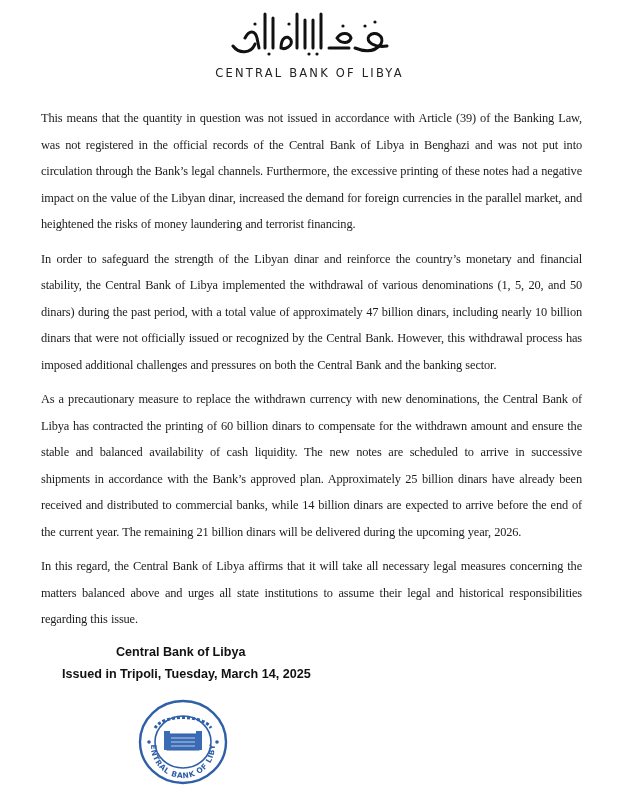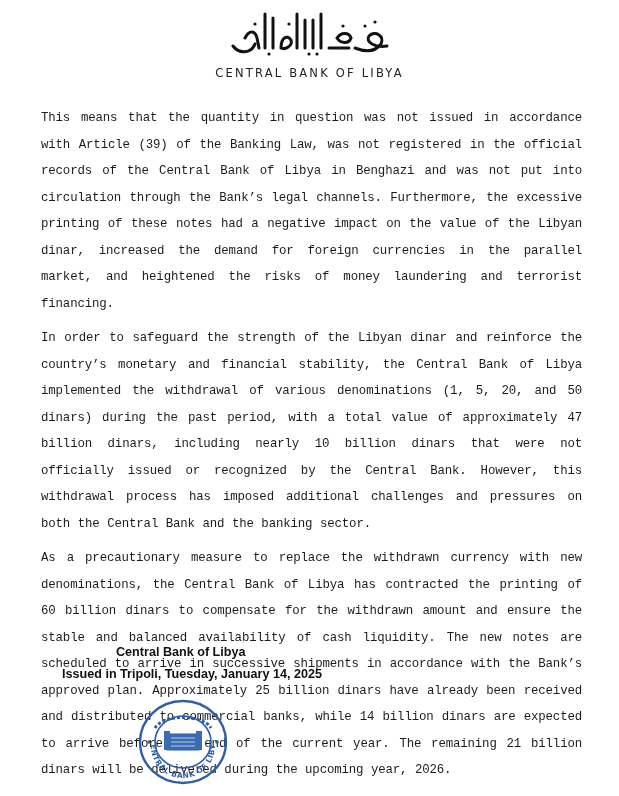--- a/index.html
+++ b/index.html
@@ -1,21 +1,21 @@
 <!DOCTYPE html>
 <html><head>
 <meta charset="utf-8">
 <style>
   html, body { margin:0; padding:0; background:#ffffff; }
   body { width:619px; height:796px; position:relative; overflow:hidden; font-family:"Liberation Sans", sans-serif; color:#1a1a1a; }
   .header { position:absolute; left:0; top:0; width:619px; height:90px; }
   .logo-arabic { position:absolute; left:225px; top:8px; width:170px; height:50px; }
   .logo-english { position:absolute; left:0; width:619px; top:66px; text-align:center; font-family:"DejaVu Sans", sans-serif; font-size:11.5px; letter-spacing:2.2px; color:#222; font-weight:normal; }
   .body { position:absolute; left:41px; top:105px; width:541px; }
-  .para { font-family:Liberation Mono, monospace; font-size:12.4px; line-height:26.5px; text-align:justify; margin:0 0 8px 0; color:#1c1c1c; letter-spacing:-0.15px; word-spacing:0.3px; }
+  .para { font-family:Liberation Serif, serif; font-size:12.4px; line-height:26.5px; text-align:justify; margin:0 0 8px 0; color:#1c1c1c; letter-spacing:-0.15px; word-spacing:0.3px; }
   .sig { position:absolute; font-family:"Liberation Sans", sans-serif; font-weight:bold; font-size:12.6px; color:#111; }
   .sig1 { left:116px; top:645px; }
   .sig2 { left:62px; top:667px; }
   .stamp { position:absolute; left:137px; top:698px; width:92px; height:90px; }
 </style>
 </head>
 <body>
 
 <div class="header">
   <svg class="logo-arabic" viewBox="0 0 170 50">
@@ -48,21 +48,21 @@
 </div>
 
 <div class="body">
   <p class="para">This means that the quantity in question was not issued in accordance with Article (39) of the Banking Law, was not registered in the official records of the Central Bank of Libya in Benghazi and was not put into circulation through the Bank’s legal channels. Furthermore, the excessive printing of these notes had a negative impact on the value of the Libyan dinar, increased the demand for foreign currencies in the parallel market, and heightened the risks of money laundering and terrorist financing.</p>
   <p class="para">In order to safeguard the strength of the Libyan dinar and reinforce the country’s monetary and financial stability, the Central Bank of Libya implemented the withdrawal of various denominations (1, 5, 20, and 50 dinars) during the past period, with a total value of approximately 47 billion dinars, including nearly 10 billion dinars that were not officially issued or recognized by the Central Bank. However, this withdrawal process has imposed additional challenges and pressures on both the Central Bank and the banking sector.</p>
   <p class="para">As a precautionary measure to replace the withdrawn currency with new denominations, the Central Bank of Libya has contracted the printing of 60 billion dinars to compensate for the withdrawn amount and ensure the stable and balanced availability of cash liquidity. The new notes are scheduled to arrive in successive shipments in accordance with the Bank’s approved plan. Approximately 25 billion dinars have already been received and distributed to commercial banks, while 14 billion dinars are expected to arrive before the end of the current year. The remaining 21 billion dinars will be delivered during the upcoming year, 2026.</p>
   <p class="para">In this regard, the Central Bank of Libya affirms that it will take all necessary legal measures concerning the matters balanced above and urges all state institutions to assume their legal and historical responsibilities regarding this issue.</p>
 </div>
 
 <div class="sig sig1">Central Bank of Libya</div>
-<div class="sig sig2">Issued in Tripoli, Tuesday, January 14, 2025</div>
+<div class="sig sig2">Issued in Tripoli, Tuesday, March 14, 2025</div>
 
 <svg class="stamp" viewBox="0 0 92 90">
   <defs>
     <path id="stampArc" d="M 14 48 A 32 32 0 0 0 78 48"></path>
   </defs>
   <ellipse cx="46" cy="44" rx="43" ry="41" fill="none" stroke="#2f5fa8" stroke-width="2.4"></ellipse>
   <ellipse cx="46" cy="44" rx="28" ry="26" fill="none" stroke="#2f5fa8" stroke-width="1.6"></ellipse>
   <rect x="30" y="36" width="32" height="16" fill="#3a6bb5" stroke="#2f5fa8" stroke-width="1"></rect>
   <rect x="27" y="33" width="6" height="19" fill="#3a6bb5"></rect>
   <rect x="59" y="33" width="6" height="19" fill="#3a6bb5"></rect>

